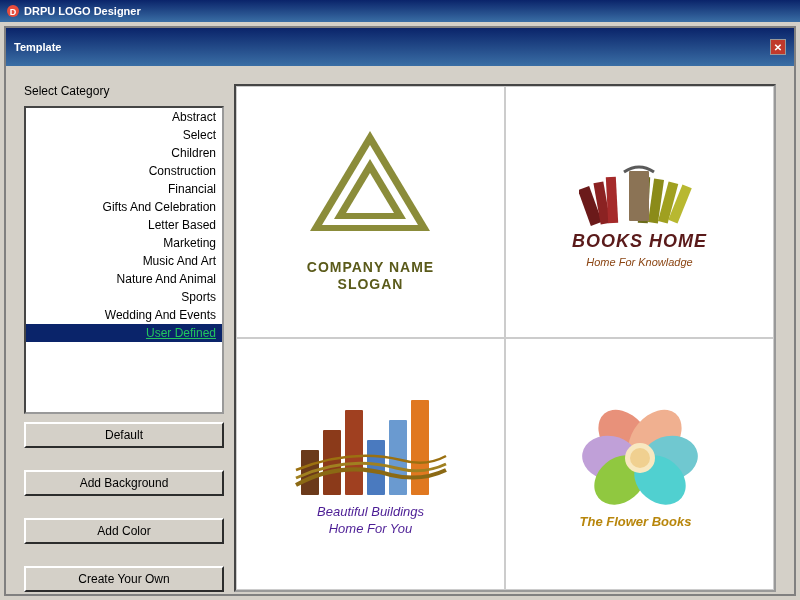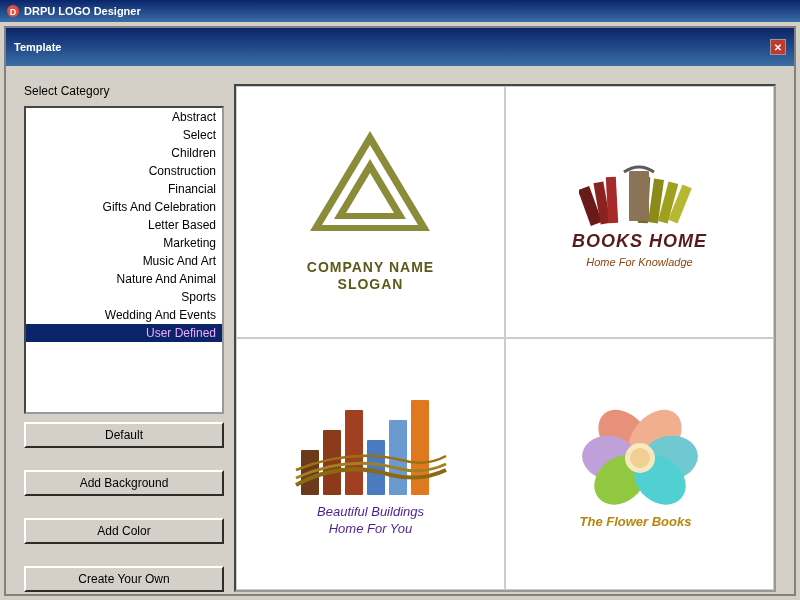--- a/index.html
+++ b/index.html
@@ -92,21 +92,22 @@
       text-align: right;
     }
     .category-list li {
       padding: 2px 6px;
       cursor: pointer;
       font-size: 12px;
       white-space: nowrap;
     }
     .category-list li.selected {
       background: #0a246a;
-      color: #f0abfc;
+      color: #22c55e;
+      text-decoration: underline;
     }
     .button-group {
       display: flex;
       flex-direction: column;
       gap: 22px;
     }
     .panel-btn {
       background: #d4d0c8;
       border: 2px outset #fff;
       border-right-color: #808080;

